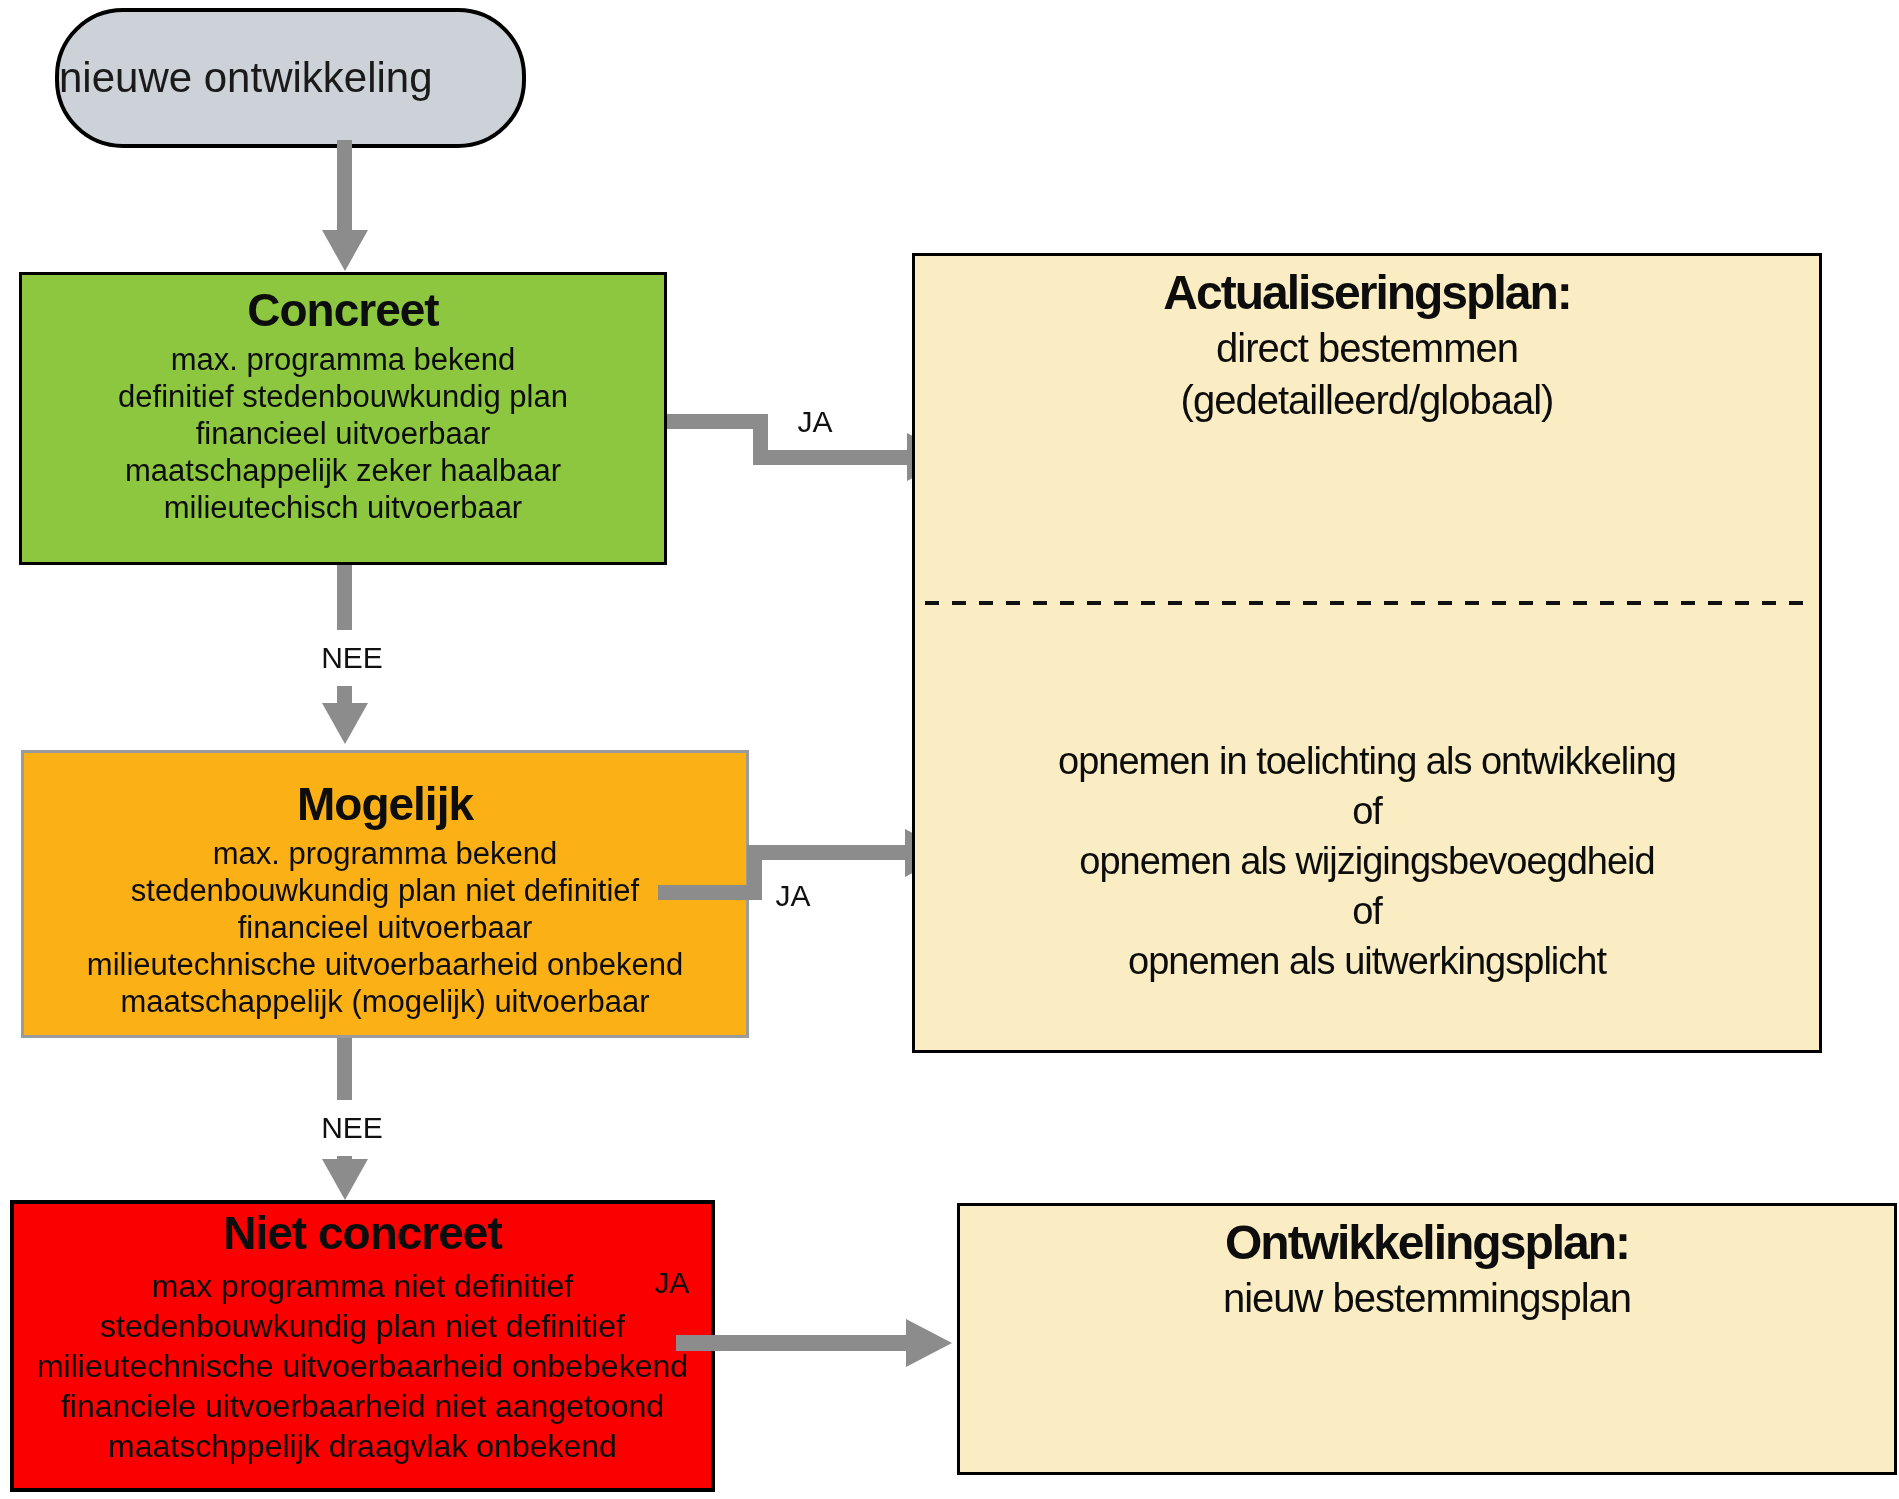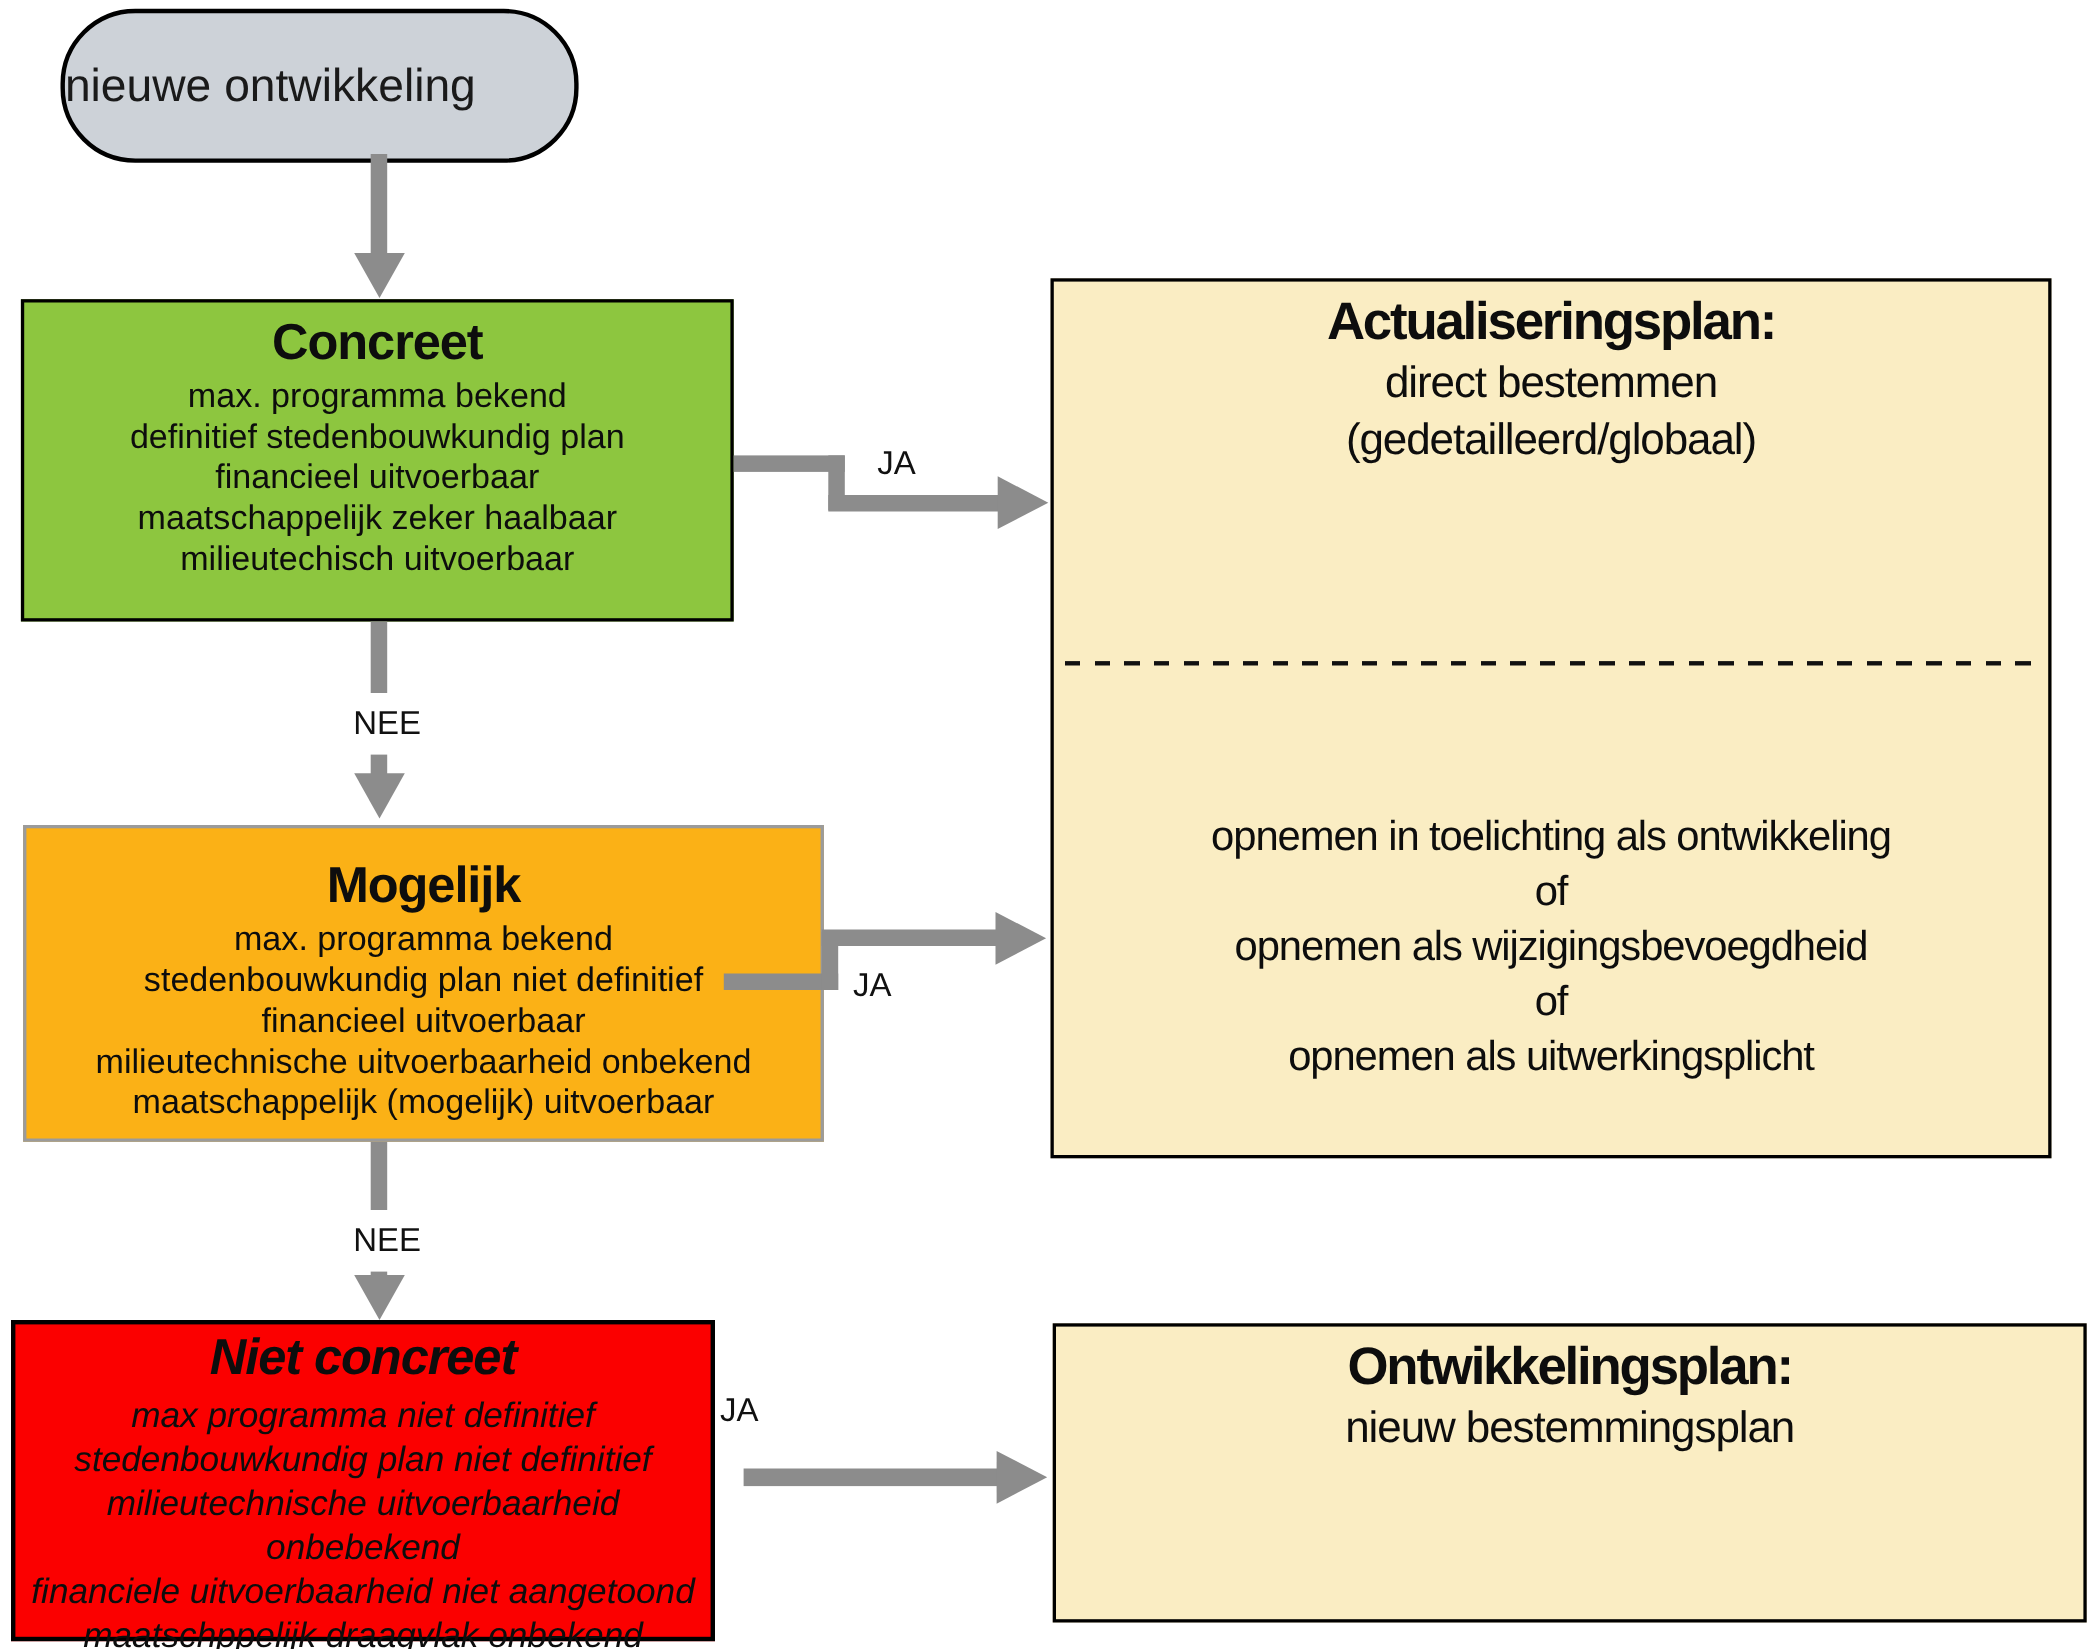--- a/index.html
+++ b/index.html
@@ -29,31 +29,31 @@
     left:19px;top:272px;width:648px;height:293px;
     background:var(--concreet-fill,#8dc63f);border:3px solid #000;
   }
   .box.green .box-title{margin-top:8px;}
   .box.orange{
     left:21px;top:750px;width:728px;height:288px;
     background:var(--mogelijk-fill,#fbb116);border:3px solid #9b9b9b;
   }
   .box.orange .box-title{margin-top:24px;}
   .box.red{
-    left:10px;top:1200px;width:640px;height:292px;
-    background:var(--niet-concreet-fill,#fb0000);border:4px solid #000;font-style:italic;
+    left:10px;top:1200px;width:705px;height:292px;
+    background:var(--niet-concreet-fill,#fb0000);border:4px solid #000;
   }
   .box.red .box-title{margin-top:2px;}
   .box.red .box-lines{font-size:32px;line-height:40px;margin-top:6px;}
   
   .outcome{
     position:absolute;background:var(--outcome-fill,#faedc3);
     border:3px solid #000;box-sizing:border-box;text-align:center;color:#0d0d0d;
   }
-  .outcome.top{left:955px;top:253px;width:910px;height:800px;}
+  .outcome.top{left:912px;top:253px;width:910px;height:800px;}
   .outcome.bottom{left:957px;top:1203px;width:940px;height:272px;}
   .outcome .o-title{font-weight:bold;font-size:48px;line-height:58px;letter-spacing:-2px;margin-top:8px;}
   .outcome .o-line{font-size:40px;line-height:52px;letter-spacing:-1px;}
   .outcome .o-lower{position:absolute;left:0;right:0;top:480px;font-size:38px;line-height:50px;letter-spacing:-1px;}
   .divider{
     position:absolute;left:10px;right:10px;top:345px;height:4px;
     background:repeating-linear-gradient(to right,#111 0 14px,transparent 14px 27px);
   }
   
   .vbar,.hbar{position:absolute;background:var(--arrow,#8c8c8c);}

